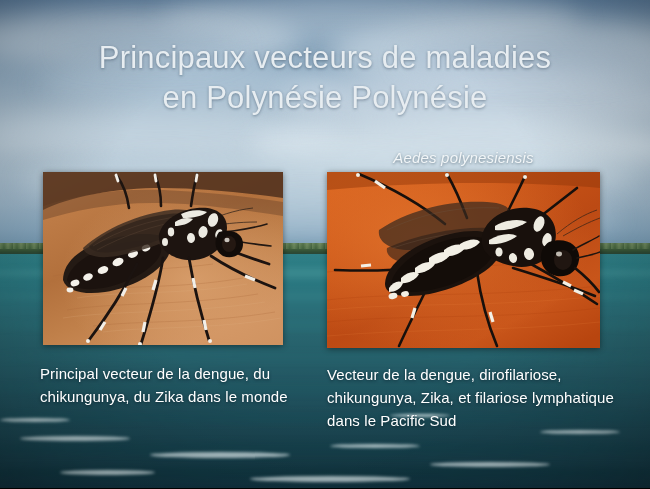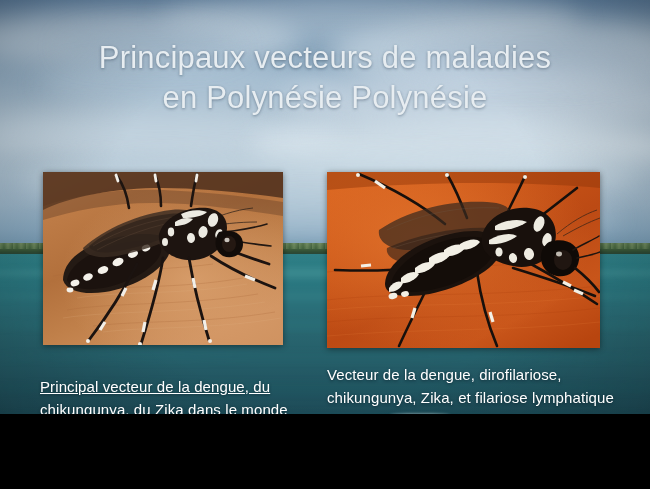--- a/index.html
+++ b/index.html
@@ -8,21 +8,21 @@
     padding: 0;
     background: #000;
   }
   body {
     font-family: "Liberation Sans", sans-serif;
   }
 
   .slide {
     position: relative;
     width: 650px;
-    height: 414px;
+    height: 488px;
     overflow: hidden;
     background: #701a75;
   }
 
   
   .bg-sky {
     position: absolute;
     left: 0; top: 0;
     width: 650px;
     height: 250px;
@@ -184,21 +184,21 @@
 
   
   .caption {
     position: absolute;
     color: #ffffff;
     font-size: 15px;
     line-height: 23px;
     letter-spacing: 0.1px;
     text-shadow: 0 1px 3px rgba(10,30,40,0.70);
   }
-  .caption-left  { left: 40px;  top: 375px; width: 255px; text-decoration: underline; }
+  .caption-left  { left: 40px;  top: 362px; width: 255px; }
   .caption-right { left: 327px; top: 363px; width: 290px; }
 </style>
 </head>
 <body>
 
 <div class="slide">
 
   <div class="bg-sky">
     <div class="cloud c1"></div>
     <div class="cloud c2"></div>
@@ -235,20 +235,21 @@
   <div class="foam f9"></div>
 
   <div class="bg-vignette"></div>
 
   <div class="title">
     <span>Principaux vecteurs de maladies</span>
     <span class="line2">en Polynésie Polynésie</span>
   </div>
 
 
+  <div class="species-label species-right">Aedes polynesiensis</div>
 
   <div class="photo photo-left">
     <svg viewBox="0 0 240 173" preserveAspectRatio="none">
       <defs>
         <linearGradient id="skinL" x1="0" y1="0" x2="0.6" y2="1">
           <stop offset="0%" stop-color="#c98a56"></stop>
           <stop offset="22%" stop-color="#bd7b46"></stop>
           <stop offset="48%" stop-color="#b2703c"></stop>
           <stop offset="72%" stop-color="#c0804a"></stop>
           <stop offset="100%" stop-color="#cf9260"></stop>

